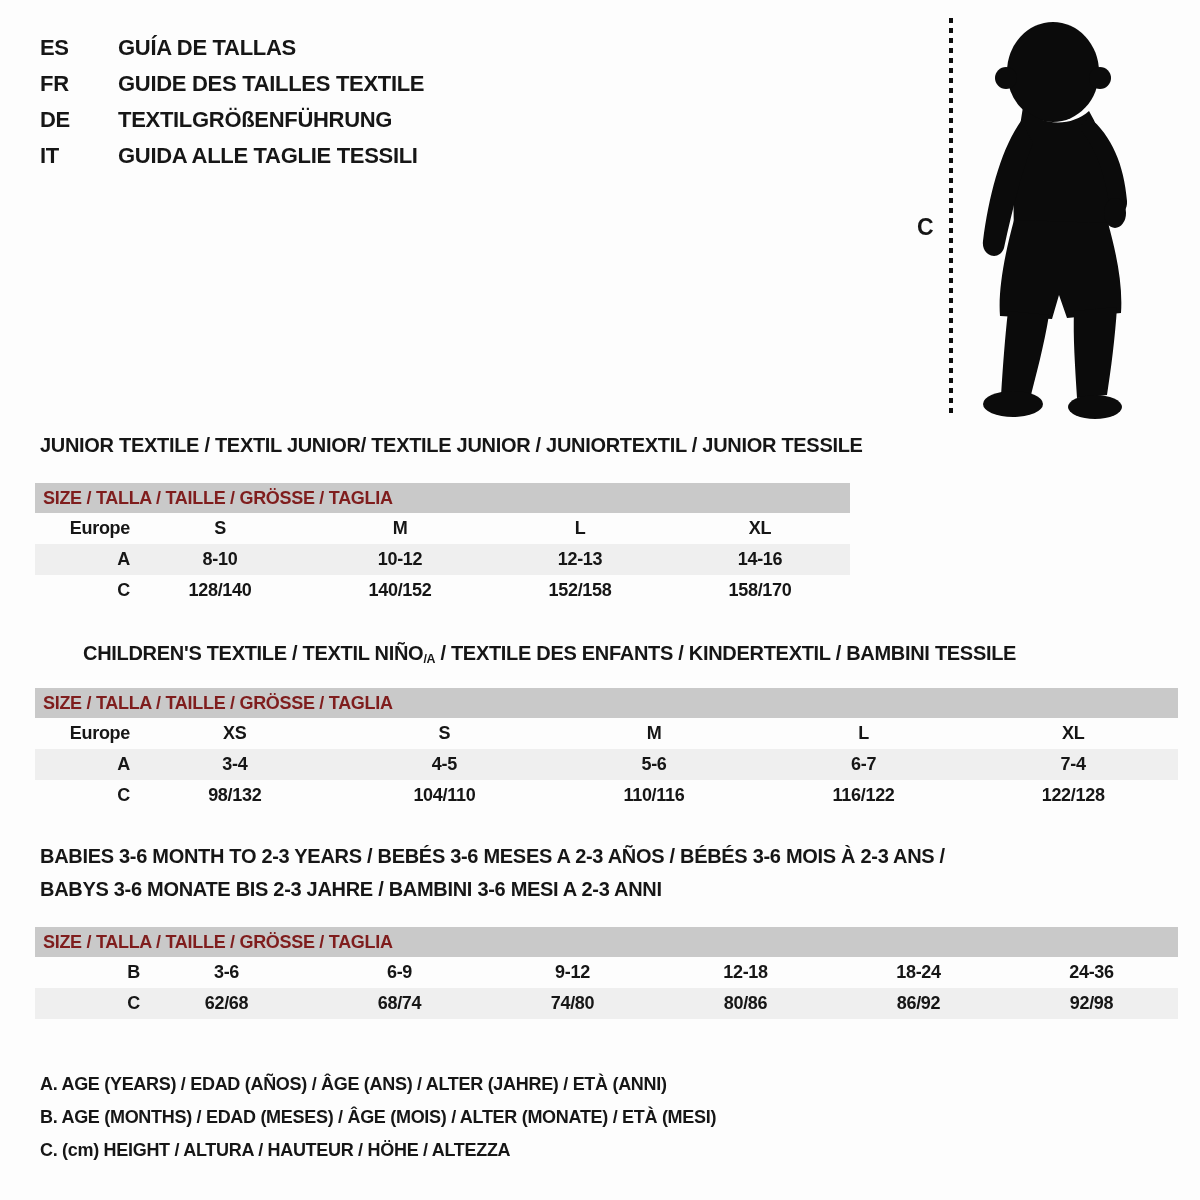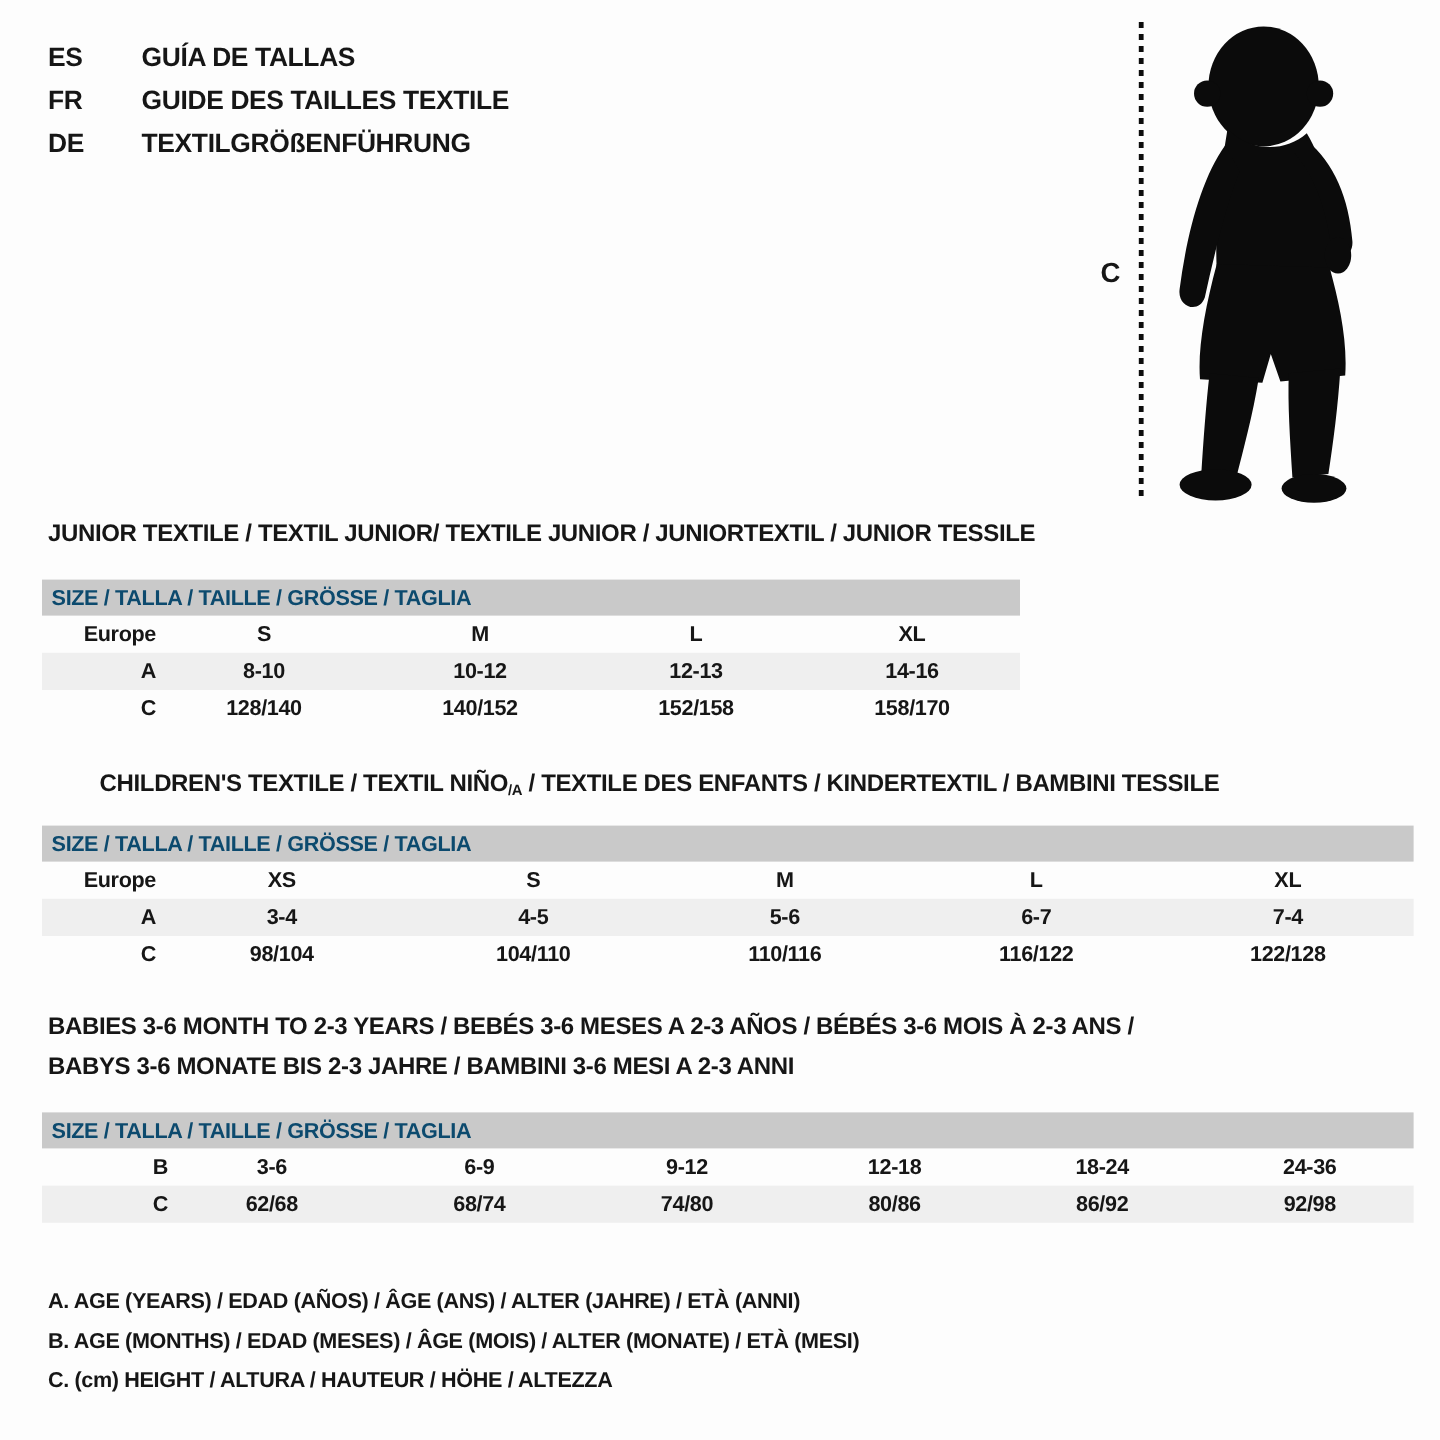--- a/index.html
+++ b/index.html
@@ -27,21 +27,21 @@
   }
   .figure svg { position:absolute; left:60px; top:5px; width:180px; height:405px; }
 
   
   .sec-heading { position:absolute; left:40px; font-size:20px; font-weight:700; white-space:nowrap; }
   .sub-small { font-size:0.62em; vertical-align:-0.28em; font-weight:700; }
 
   
   .tbl { position:absolute; font-weight:700; font-size:18px; }
   .band {
-    background:#c9c9c9; color:#0c4a6e;
+    background:#c9c9c9; color:#7f1d1d;
     height:30px; line-height:30px; padding-left:8px;
     font-size:18px; font-weight:700;
   }
   .trow { display:flex; height:31px; line-height:31px; }
   .trow.stripe { background:#efefef; }
   .tcell { flex:1; text-align:center; }
   .tcell.lbl { flex:none; text-align:right; padding-left:8px; }
   .tbl.junior .tcell.lbl { width:95px; }
   .tbl.children .tcell.lbl { width:95px; }
   .tbl.babies .tcell.lbl { width:105px; }
@@ -60,20 +60,24 @@
       <span class="lang-code">ES</span>
       <span class="lang-title">GUÍA DE TALLAS</span>
     </div>
     <div class="lang-row">
       <span class="lang-code">FR</span>
       <span class="lang-title">GUIDE DES TAILLES TEXTILE</span>
     </div>
     <div class="lang-row">
       <span class="lang-code">DE</span>
       <span class="lang-title">TEXTILGRÖßENFÜHRUNG</span>
+    </div>
+    <div class="lang-row">
+      <span class="lang-code">IT</span>
+      <span class="lang-title">GUIDA ALLE TAGLIE TESSILI</span>
     </div>
   </div>
 
   <div class="figure">
     <span class="c-label">C</span>
     <div class="dash-line"></div>
     <svg viewBox="0 0 180 405" aria-hidden="true">
       <g fill="#0b0b0b">
         <ellipse cx="88" cy="57" rx="46" ry="50"></ellipse>
         <circle cx="41" cy="63" r="11"></circle>
@@ -131,21 +135,21 @@
     <div class="trow stripe">
       <div class="tcell lbl">A</div>
       <div class="tcell">3-4</div>
       <div class="tcell">4-5</div>
       <div class="tcell">5-6</div>
       <div class="tcell">6-7</div>
       <div class="tcell">7-4</div>
     </div>
     <div class="trow">
       <div class="tcell lbl">C</div>
-      <div class="tcell">98/104</div>
+      <div class="tcell">98/132</div>
       <div class="tcell">104/110</div>
       <div class="tcell">110/116</div>
       <div class="tcell">116/122</div>
       <div class="tcell">122/128</div>
     </div>
   </div>
 
   <div class="sec-heading" style="top:845px;">BABIES 3-6 MONTH TO 2-3 YEARS / BEBÉS 3-6 MESES A 2-3 AÑOS / BÉBÉS 3-6 MOIS À 2-3 ANS /</div>
   <div class="sec-heading" style="top:878px;">BABYS 3-6 MONATE BIS 2-3 JAHRE / BAMBINI 3-6 MESI A 2-3 ANNI</div>
   <div class="tbl babies" style="left:35px; top:927px; width:1143px;">

